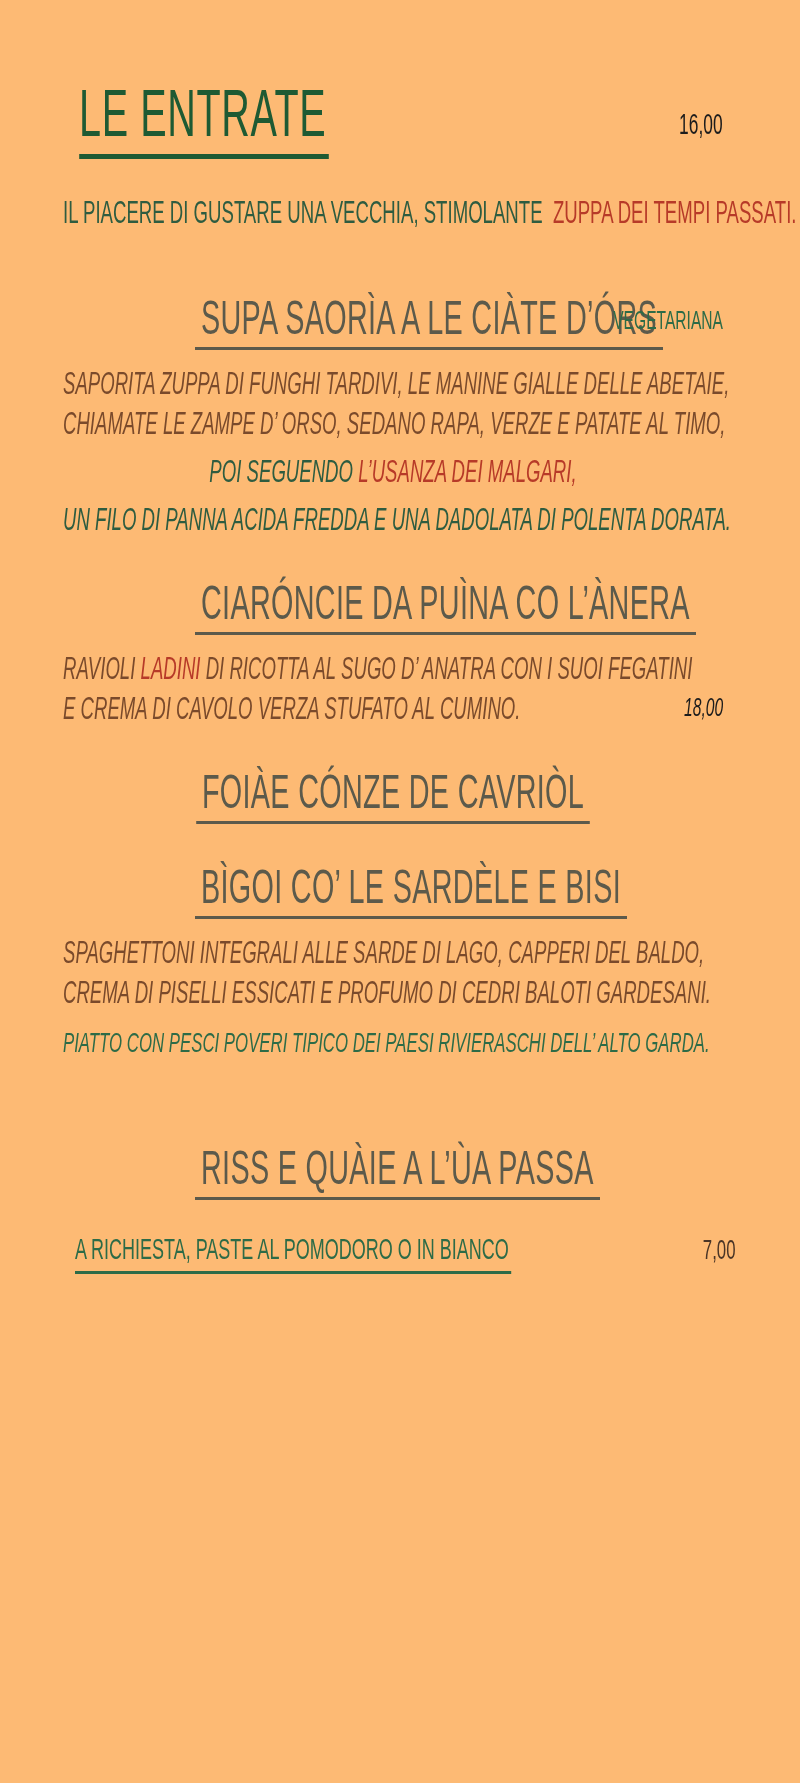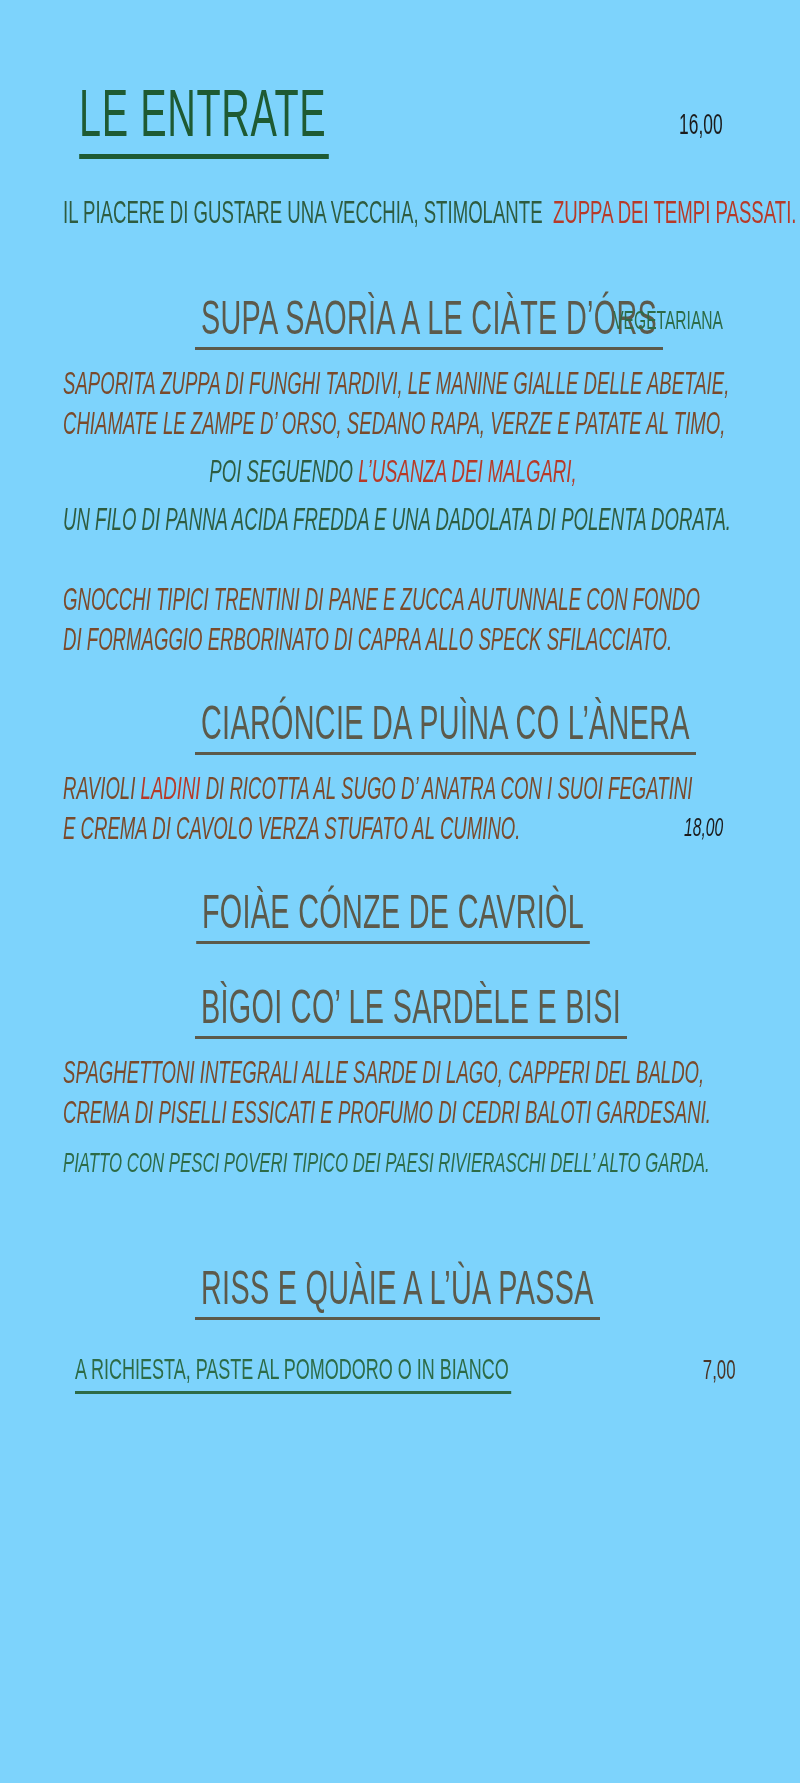--- a/index.html
+++ b/index.html
@@ -2,21 +2,21 @@
 <html><head>
 <meta charset="utf-8">
 <style>
   * { box-sizing: border-box; }
   html, body { margin: 0; padding: 0; background: #ffffff; }
   .menu {
     position: relative;
     width: 800px;
     height: 1783px;
     padding: 64px 77px 20px 63px;
-    background: #7dd3fc;
+    background: #fdba74;
     overflow: hidden;
     font-family: "Liberation Sans", "DejaVu Sans", sans-serif;
     color: #7a4a2b;
   }
   
   .cx   { white-space: pre; transform: scaleX(.60); transform-origin: 0 50%; }
   .cx-c { white-space: pre; transform: scaleX(.60); transform-origin: 50% 50%; text-align: center; }
 
   .header { position: relative; }
   .h1 {
@@ -109,24 +109,20 @@
       <div class="dl cx br">CHIAMATE LE ZAMPE D’ ORSO, SEDANO RAPA, VERZE E PATATE AL TIMO,</div>
       <div class="dl cx-c gap8"><span class="g">POI SEGUENDO </span><span class="r">L’USANZA DEI MALGARI,</span></div>
       <div class="dl cx g gap8">UN FILO DI PANNA ACIDA FREDDA E UNA DADOLATA DI POLENTA DORATA.</div>
     </div>
   </div>
 
   <div class="dish">
   </div>
 
   <div class="dish">
-    <div class="desc">
-      <div class="dl cx br">GNOCCHI TIPICI TRENTINI DI PANE E ZUCCA AUTUNNALE CON FONDO</div>
-      <div class="dl cx br">DI FORMAGGIO ERBORINATO DI CAPRA ALLO SPECK SFILACCIATO.</div>
-    </div>
   </div>
 
   <div class="dish">
     <div class="trow">
       <div class="cx-c"><span class="dtitle">CIARÓNCIE DA PUÌNA CO L’ÀNERA</span></div>
     </div>
     <div class="desc">
       <div class="dl cx"><span class="br">RAVIOLI </span><span class="r">LADINI</span><span class="br"> DI RICOTTA AL SUGO D’ ANATRA CON I SUOI FEGATINI</span></div>
       <div class="prow">
         <div class="dl cx br">E CREMA DI CAVOLO VERZA STUFATO AL CUMINO.</div>

